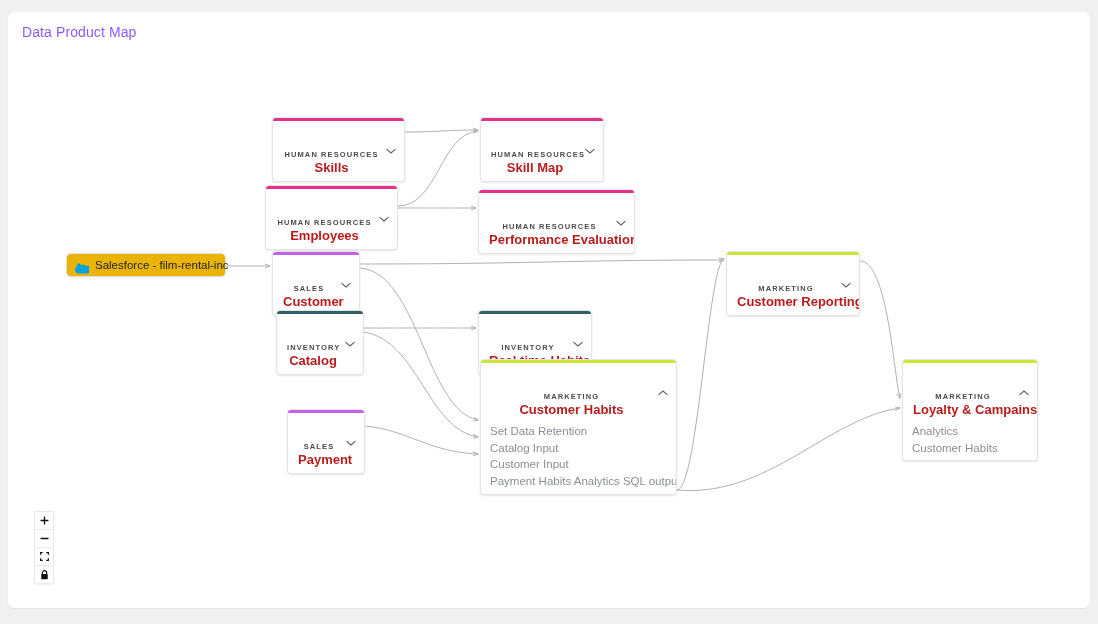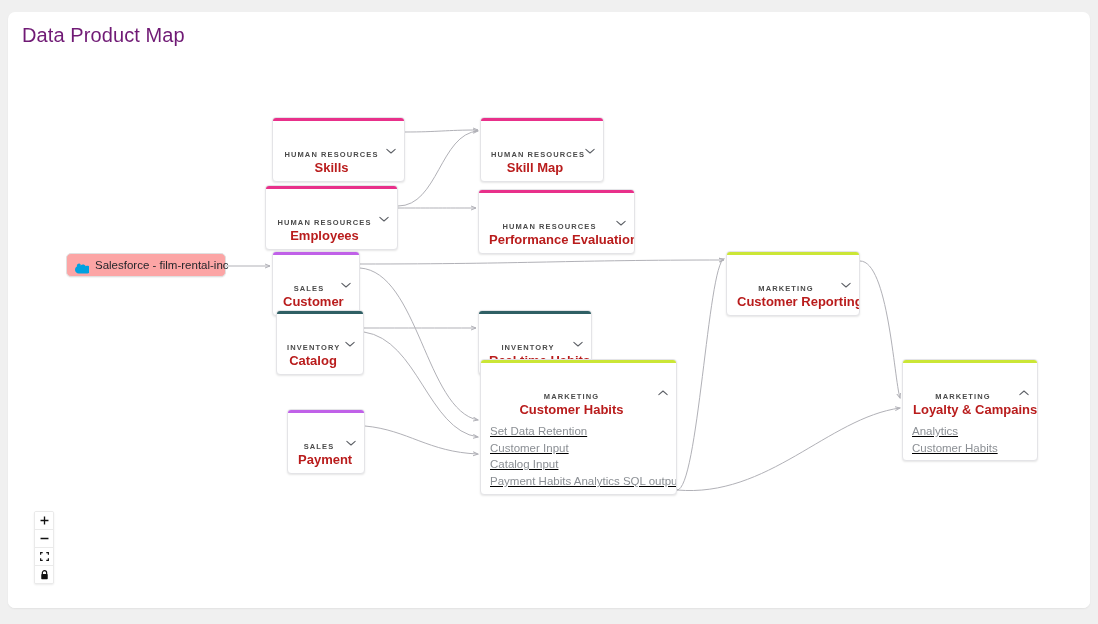--- a/index.html
+++ b/index.html
@@ -24,22 +24,22 @@
     height: 596px;
     background: #ffffff;
     border-radius: 7px;
     box-shadow: 0 1px 2px rgba(0,0,0,0.06);
     overflow: hidden;
   }
   .page-title {
     position: absolute;
     left: 14px;
     top: 12px;
-    font-size: 20px;
-    color: #701a75;
+    font-size: 14px;
+    color: #8b5cf6;
     letter-spacing: 0.1px;
     font-weight: 400;
   }
   .canvas {
     position: absolute;
     left: 0;
     top: 46px;
     width: 1082px;
     height: 550px;
     background: #ffffff;
@@ -101,37 +101,36 @@
     top: 50%;
     margin-top: -4px;
     width: 10px;
     height: 8px;
     color: #5d6066;
   }
   .chev svg { display: block; }
   .node-body {
     border-top: 0;
     padding: 0 0 4px 0;
-    text-decoration: underline;
   }
   .node-field {
     font-size: 11.5px;
     color: #8b8f94;
     line-height: 16.7px;
     padding: 0 8px 0 9px;
     white-space: nowrap;
   }
 
   
   .source-pill {
     position: absolute;
     display: flex;
     align-items: center;
     gap: 6px;
-    background: #fca5a5;
+    background: #eab308;
     border: 1px solid #e0e0e0;
     border-radius: 5px;
     padding: 5px 9px 5px 8px;
     box-sizing: border-box;
     box-shadow: 0 1px 1px rgba(0,0,0,0.05);
   }
   .source-label {
     font-size: 11.5px;
     color: #1f2328;
     white-space: nowrap;
@@ -305,22 +304,22 @@
               <div class="node-domain">MARKETING</div>
               <div class="node-title">Customer Habits</div>
               <span class="chev">
                 <svg viewBox="0 0 12 8" width="10" height="8">
                   <path d="M1 6 L6 1.6 L11 6" fill="none" stroke="currentColor" stroke-width="1.3" stroke-linecap="round" stroke-linejoin="round"></path>
                 </svg>
               </span>
             </div>
             <div class="node-body">
               <div class="node-field">Set Data Retention</div>
+              <div class="node-field">Catalog Input</div>
               <div class="node-field">Customer Input</div>
-              <div class="node-field">Catalog Input</div>
               <div class="node-field">Payment Habits Analytics SQL output</div>
             </div>
           </div>
           <div class="node" style="left: 279px; top: 351px; width: 78px;">
             <div class="node-accent" style="background: rgb(192, 97, 232);"></div>
             <div class="node-head">
               <div class="node-domain">SALES</div>
               <div class="node-title">Payment</div>
               <span class="chev">
                 <svg viewBox="0 0 12 8" width="10" height="8">

